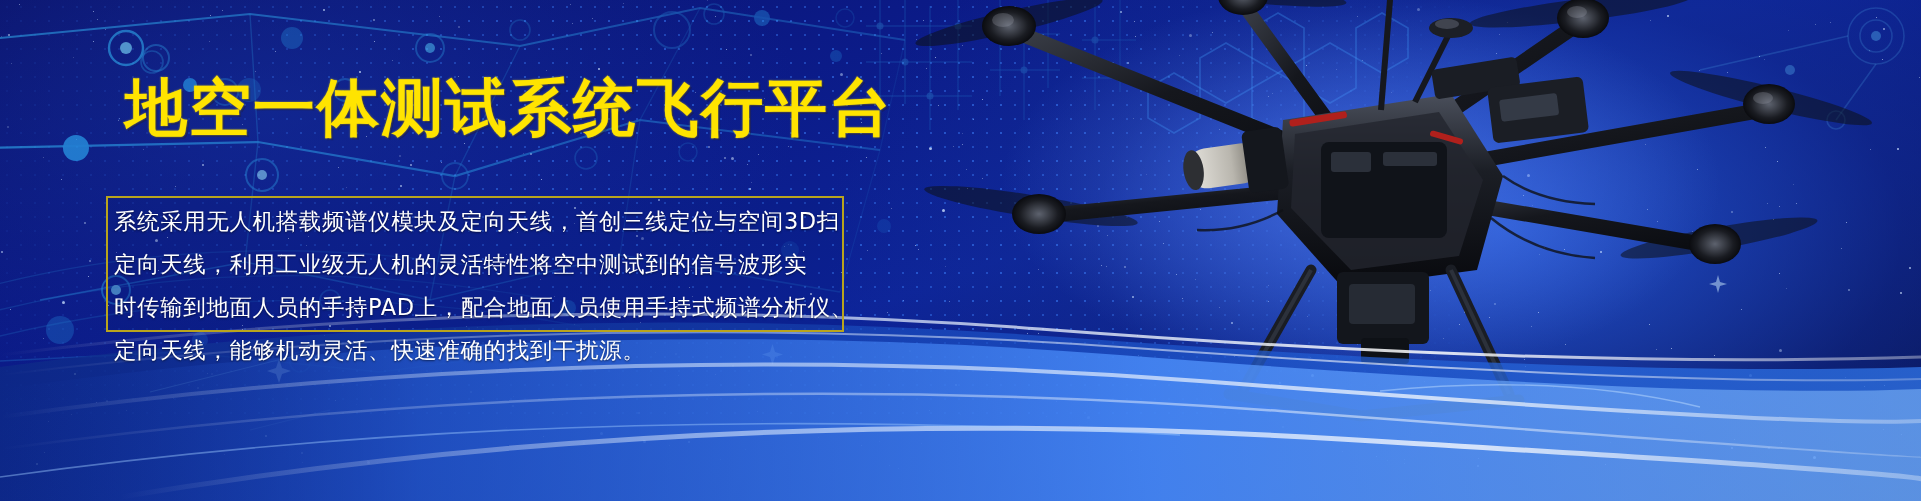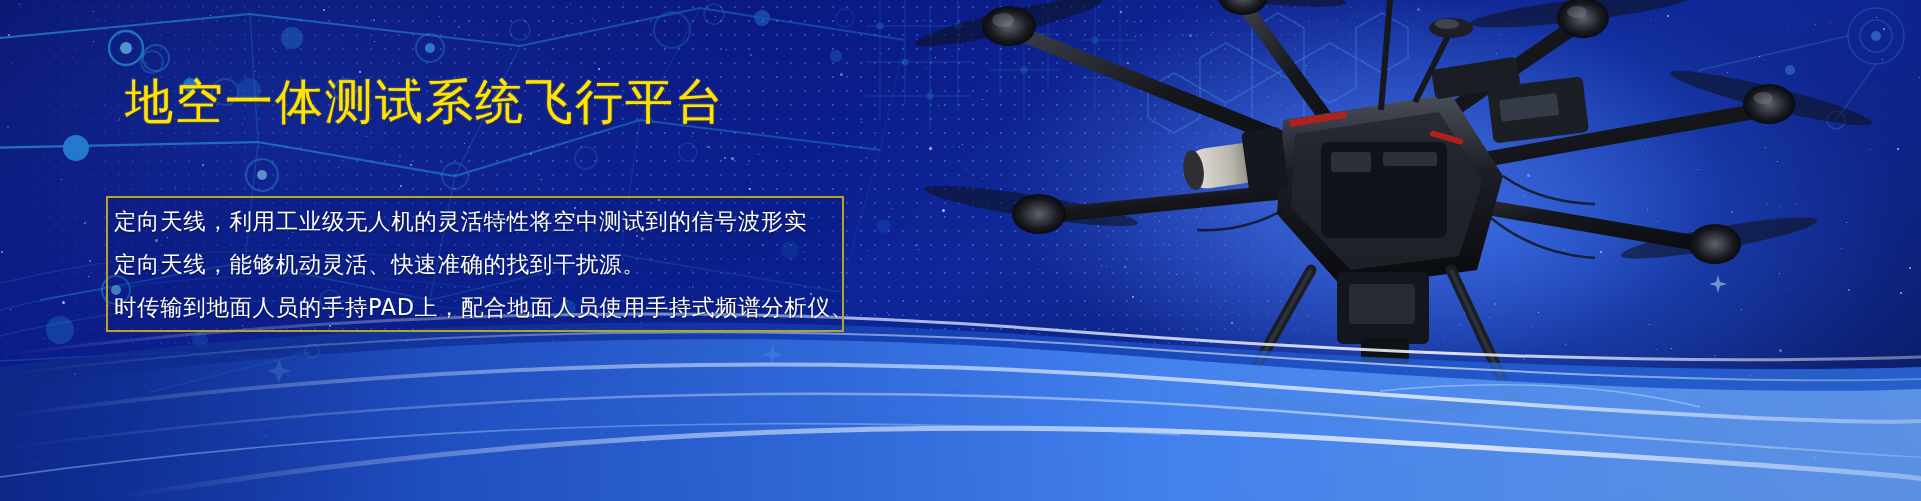--- a/index.html
+++ b/index.html
@@ -38,22 +38,22 @@
 
   
   .swoosh{position:absolute;left:0;bottom:0;width:1921px;height:230px;pointer-events:none;}
 
   
   .drone{position:absolute;right:-10px;top:-30px;width:1040px;height:470px;pointer-events:none;}
 
   
   #headline{
     position:absolute;left:125px;top:77px;
-    font-size:48px;line-height:1;
-    font-weight:400;
+    font-size:62px;line-height:1;
+    font-weight:700;
     letter-spacing:2px;
     color:#ffe400;
     white-space:nowrap;
     text-shadow:0 0 2px rgba(255,228,0,.65), 2px 2px 0 rgba(40,20,0,.25);
     font-family:"DejaVu Sans","Liberation Sans",sans-serif;
   }
 
   #desc-box{
     position:absolute;left:106px;top:196px;
     width:738px;height:136px;
@@ -780,19 +780,20 @@
     <path d="M0 178 Q640 92 1280 140 T1921 186" fill="none" stroke="url(#sw2)" stroke-width="2.5" opacity=".6"></path>
     <path d="M120 226 Q700 130 1340 168 T1921 210" fill="none" stroke="url(#sw2)" stroke-width="5" opacity=".9"></path>
     <path d="M0 206 Q560 128 1180 164" fill="none" stroke="#9ec9ff" stroke-width="1.6" opacity=".45"></path>
     <path d="M1380 120 q180 -18 320 16" fill="none" stroke="#bcdcff" stroke-width="1.4" opacity=".5"></path>
   </svg>
 
   <div id="headline">地空一体测试系统飞行平台</div>
 
   <div id="desc-box"></div>
   <div id="desc-lines">
+    <div class="desc-line">系统采用无人机搭载频谱仪模块及定向天线，首创三线定位与空间3D扫</div>
     <div class="desc-line">定向天线，利用工业级无人机的灵活特性将空中测试到的信号波形实</div>
+    <div class="desc-line">时传输到地面人员的手持PAD上，配合地面人员使用手持式频谱分析仪、</div>
     <div class="desc-line">定向天线，能够机动灵活、快速准确的找到干扰源。</div>
-    <div class="desc-line">时传输到地面人员的手持PAD上，配合地面人员使用手持式频谱分析仪、</div>
   </div>
 
 
 </div>
 
 </body></html>

